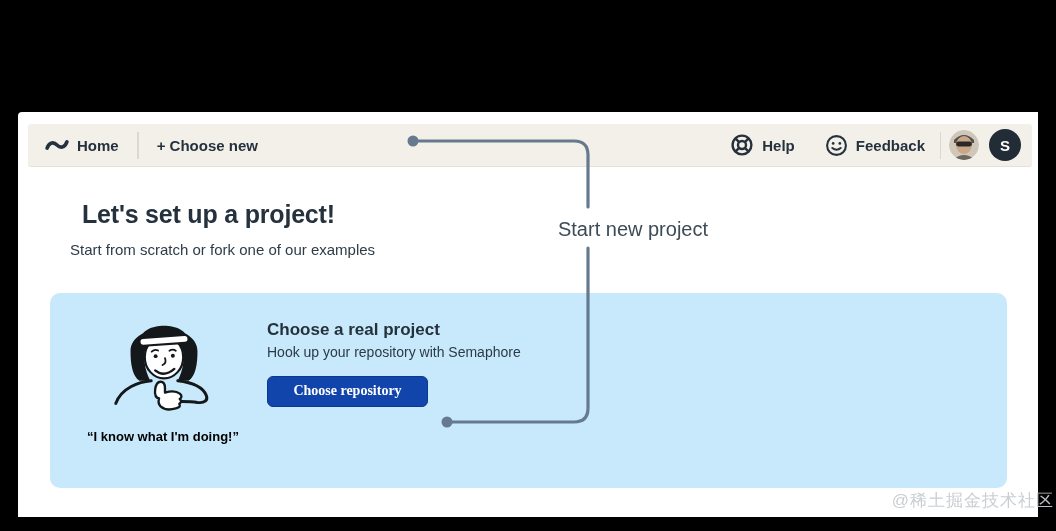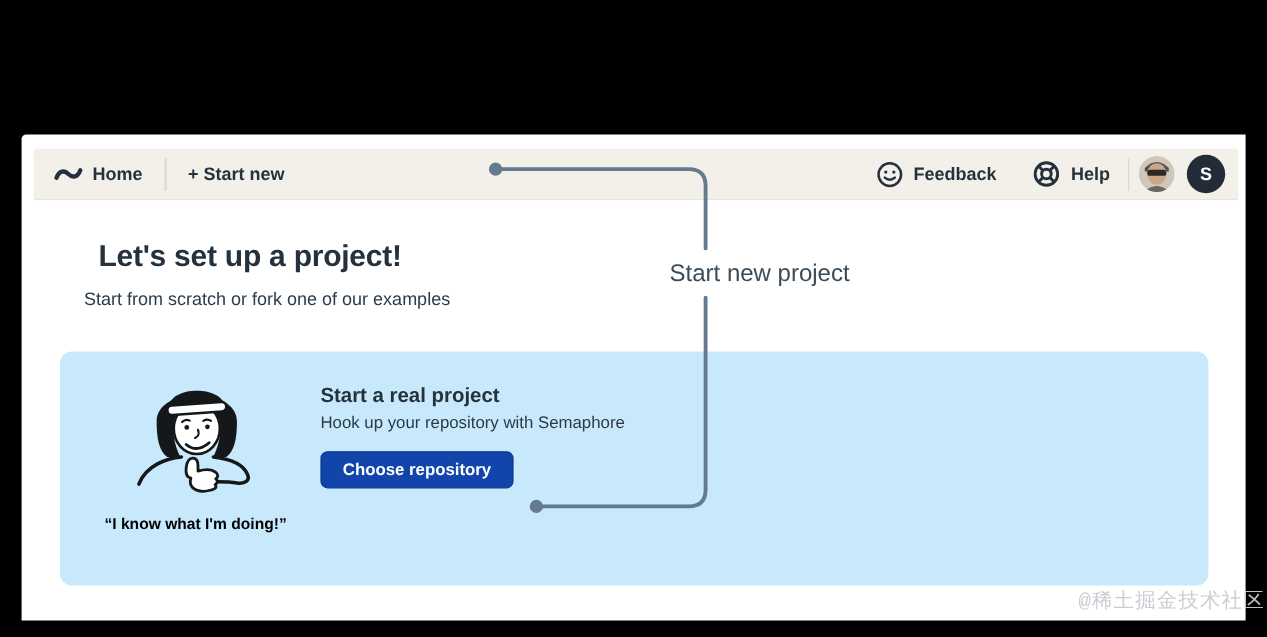--- a/index.html
+++ b/index.html
@@ -89,21 +89,21 @@
   .panel-text { position: absolute; left: 217px; top: 27px; }
   .panel-heading { font-size: 17px; font-weight: 700; color: #24323c; }
   .panel-subheading { font-size: 14px; color: #2b3a46; margin-top: 4px; }
   .choose-repo-btn {
     margin-top: 16px;
     display: inline-block;
     background: #1245ab;
     border: 1px solid #0d3890;
     border-radius: 6px;
     color: #ffffff;
-    font-family: Liberation Sans, sans-serif;
+    font-family: Liberation Serif, serif;
     font-size: 14px; font-weight: 700;
     padding: 6px 17px 7px 17px;
     min-width: 161px; height: 31px;
     cursor: pointer;
   }
 
   
   .overlay {
     position: absolute; left: 0; top: 0;
     width: 1056px; height: 531px;
@@ -116,21 +116,20 @@
     white-space: nowrap;
     pointer-events: none;
   }
 
   
   .watermark {
     position: absolute; right: 2px; top: 489px;
     font-size: 17px; color: rgba(198, 203, 208, 0.95);
     letter-spacing: 1px;
     pointer-events: none;
-    font-family: Liberation Mono, monospace;
   }
 </style>
 </head>
 <body>
 
 <div class="frame">
 
   <div class="page">
 
     <nav class="navbar">
@@ -139,46 +138,46 @@
           <span>
             <svg width="24" height="18" viewBox="0 0 26 20">
               <path d="M2 13.5 C4.5 6.5 9.5 6.5 13 10 C16.5 13.5 21.5 13.5 24 6.5" stroke="#25323e" stroke-width="4" fill="none" stroke-linecap="round"></path>
             </svg>
           </span>
           <span>Home</span>
         </div>
         <div class="nav-divider"></div>
         <div class="nav-divider"></div>
         <div class="nav-item">
-          <span>+ Start new</span>
+          <span>+ Choose new</span>
         </div>
       </div>
 
       <div class="nav-right">
+        <div class="nav-item">
+          <span>
+            <svg width="24" height="24" viewBox="0 0 24 24">
+              <circle cx="12" cy="12" r="9.4" stroke="#25323e" stroke-width="2.4" fill="none"></circle>
+              <circle cx="12" cy="12" r="4" stroke="#25323e" stroke-width="2.4" fill="none"></circle>
+              <path d="M5.6 5.6 L9.2 9.2 M18.4 5.6 L14.8 9.2 M5.6 18.4 L9.2 14.8 M18.4 18.4 L14.8 14.8" stroke="#25323e" stroke-width="2.4"></path>
+            </svg>
+          </span>
+          <span>Help</span>
+        </div>
         <div class="nav-item">
           <span>
             <svg width="23" height="23" viewBox="0 0 22 22">
               <circle cx="11" cy="11" r="9" stroke="#25323e" stroke-width="2" fill="none"></circle>
               <circle cx="7.8" cy="9" r="1.3" fill="#25323e"></circle>
               <circle cx="14.2" cy="9" r="1.3" fill="#25323e"></circle>
               <path d="M7 13.4 Q11 16.8 15 13.4" stroke="#25323e" stroke-width="2" fill="none" stroke-linecap="round"></path>
             </svg>
           </span>
           <span>Feedback</span>
         </div>
-        <div class="nav-item">
-          <span>
-            <svg width="24" height="24" viewBox="0 0 24 24">
-              <circle cx="12" cy="12" r="9.4" stroke="#25323e" stroke-width="2.4" fill="none"></circle>
-              <circle cx="12" cy="12" r="4" stroke="#25323e" stroke-width="2.4" fill="none"></circle>
-              <path d="M5.6 5.6 L9.2 9.2 M18.4 5.6 L14.8 9.2 M5.6 18.4 L9.2 14.8 M18.4 18.4 L14.8 14.8" stroke="#25323e" stroke-width="2.4"></path>
-            </svg>
-          </span>
-          <span>Help</span>
-        </div>
         <div class="nav-divider"></div>
         <div class="avatar">
           <svg width="30" height="30" viewBox="0 0 30 30">
             <circle cx="15" cy="15" r="15" fill="#cfc7ba"></circle>
             <path d="M5 10 Q15 0 25 10 L25 13 L5 13 Z" fill="#55504a"></path>
             <ellipse cx="15" cy="15" rx="8" ry="9" fill="#c9a787"></ellipse>
             <rect x="7" y="11.5" width="16" height="5" rx="2.4" fill="#2a2a2a"></rect>
             <path d="M4 30 Q15 20 26 30 Z" fill="#6b675f"></path>
           </svg>
         </div>
@@ -210,21 +209,21 @@
           <path d="M56 63.5 q9 7.5 19.5 -1.5" stroke="#14181b" stroke-width="2.4" fill="none" stroke-linecap="round"></path>
 
           <path d="M16 97 C22 81 40 75 52 74" stroke="#14181b" stroke-width="3" fill="none" stroke-linecap="round"></path>
           <path d="M79 74 C96 76 105 81 108 89 C110 94 106 97 99 96 C93 95 87 95 83 95" stroke="#14181b" stroke-width="3" fill="none" stroke-linecap="round"></path>
 
           <path d="M60 92 q-5 -1 -4 -9 q1 -8 5.5 -8 q4.5 0 4.5 6.5 l0 4.5 q10 -3 15 1 q3.5 3 0 5.5 q3 2.5 -0.5 5 q2.5 3 -3.5 4.5 q-10 3 -15.5 -2 q-3 -3 -1.5 -8 z" fill="#ffffff" stroke="#14181b" stroke-width="2.4" stroke-linejoin="round"></path>
         </svg>
       </div>
       <div class="panel-quote">“I know what I'm doing!”</div>
       <div class="panel-text">
-        <h2 class="panel-heading">Start a real project</h2>
+        <h2 class="panel-heading">Choose a real project</h2>
         <p class="panel-subheading">Hook up your repository with Semaphore</p>
         <button class="choose-repo-btn">Choose repository</button>
       </div>
     </section>
 
   </div>
 
   <svg class="overlay" viewBox="0 0 1056 531">
     <circle cx="413" cy="141" r="5.5" fill="#657a8e"></circle>
     <path d="M413 141 H574 Q588 141 588 155 V207" stroke="#657a8e" stroke-width="3.2" fill="none" stroke-linecap="round"></path>

